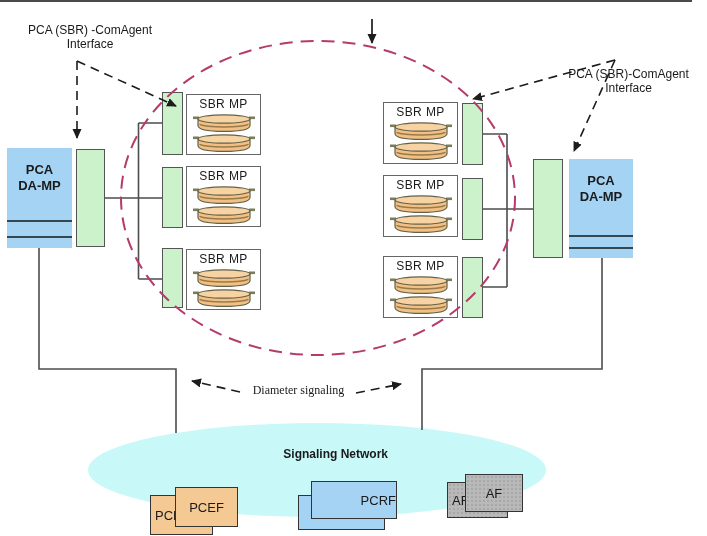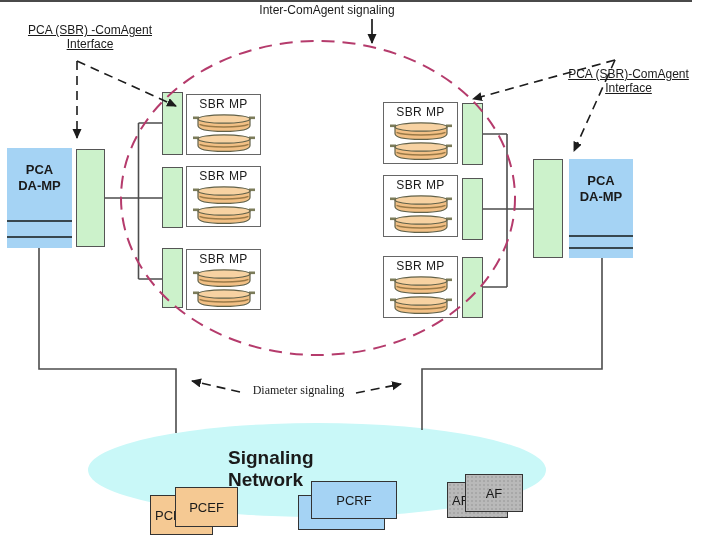--- a/index.html
+++ b/index.html
@@ -12,40 +12,40 @@
 
   
   .wire{fill:none;stroke:var(--line-gray,#4d4d4d);stroke-width:1.6;}
   .ring{fill:none;stroke:var(--comagent-ring-pink,#b53b6c);stroke-width:2;stroke-dasharray:13 8;}
   .net{fill:var(--signaling-cyan,#c9f8f8);stroke:none;}
   .dash-arrow{fill:none;stroke:#1c1c1c;stroke-width:1.6;stroke-dasharray:9 6;}
   .solid-arrow{fill:none;stroke:#1c1c1c;stroke-width:1.7;}
 
   
   .lbl{position:absolute;font-size:12px;line-height:14px;text-align:center;white-space:nowrap;}
-  .lbl.two{white-space:normal;text-decoration:underline;}
-  .net-lbl{position:absolute;font-size:19px;font-weight:bold;text-align:left;}
+  .lbl.two{white-space:normal;}
+  .net-lbl{position:absolute;font-size:12px;font-weight:bold;text-align:right;}
 
   
   .blue-box{
     position:absolute;background:var(--da-mp-blue,#a5d3f4);
     font-weight:bold;font-size:13px;line-height:16px;text-align:center;padding-top:14px;box-sizing:border-box;
   }
   .blue-box .hline{position:absolute;left:0;width:100%;height:2px;background:#37474f;}
   .green-bar{position:absolute;background:var(--comagent-green,#ccf2cb);border:1.5px solid #555;box-sizing:border-box;}
   .sbr-box{position:absolute;width:75px;background:#ffffff;border:1.5px solid #666;box-sizing:border-box;text-align:center;}
   .sbr-title{font-size:12px;letter-spacing:.4px;padding-top:2px;}
   .disks{display:block;margin:1px auto 0 auto;}
 
   
   .net-box{position:absolute;border:1.5px solid #333;box-sizing:border-box;font-size:13px;
            display:flex;align-items:center;justify-content:center;}
   .net-box.back-l{justify-content:flex-start;padding-left:4px;}
   .pcef{background:var(--pcef-orange,#f5c993);}
-  .pcrf{background:var(--pcrf-blue,#a5d3f4);}
+  .pcrf{background:var(--pcrf-blue,#a5d3f4);justify-content:flex-end;}
   .af{background:var(--af-gray,#b9b9b9);
       background-image:radial-gradient(#a8a8a8 .8px,transparent .9px);background-size:4px 4px;}
 </style>
 </head>
 <body>
 
 <div class="stage">
 
   <svg width="0" height="0" style="position:absolute">
     <defs>
@@ -154,21 +154,20 @@
       <span>PCRF</span>
     </div>
 
   <div class="net-box af back-l" style="left:447px;top:482px;width:61px;height:36px;">
       <span>AF</span>
     </div>
   <div class="net-box af" style="left:465px;top:474px;width:58px;height:38px;">
       <span>AF</span>
     </div>
 
-  <div class="lbl" style="left:227px;top:3px;width:200px;">Inter-ComAgent signaling</div>
   <div class="lbl two" style="left:10px;top:23px;width:160px;">
     <div>PCA (SBR) -ComAgent</div>
     <div>Interface</div>
   </div>
   <div class="lbl two" style="left:550px;top:23px;width:157px;margin-top:44px;">
     <div>PCA (SBR)-ComAgent</div>
     <div>Interface</div>
   </div>
   <div class="lbl" style="left:236px;top:383px;width:125px;font-family:Liberation Serif, serif;">Diameter signaling</div>
 

